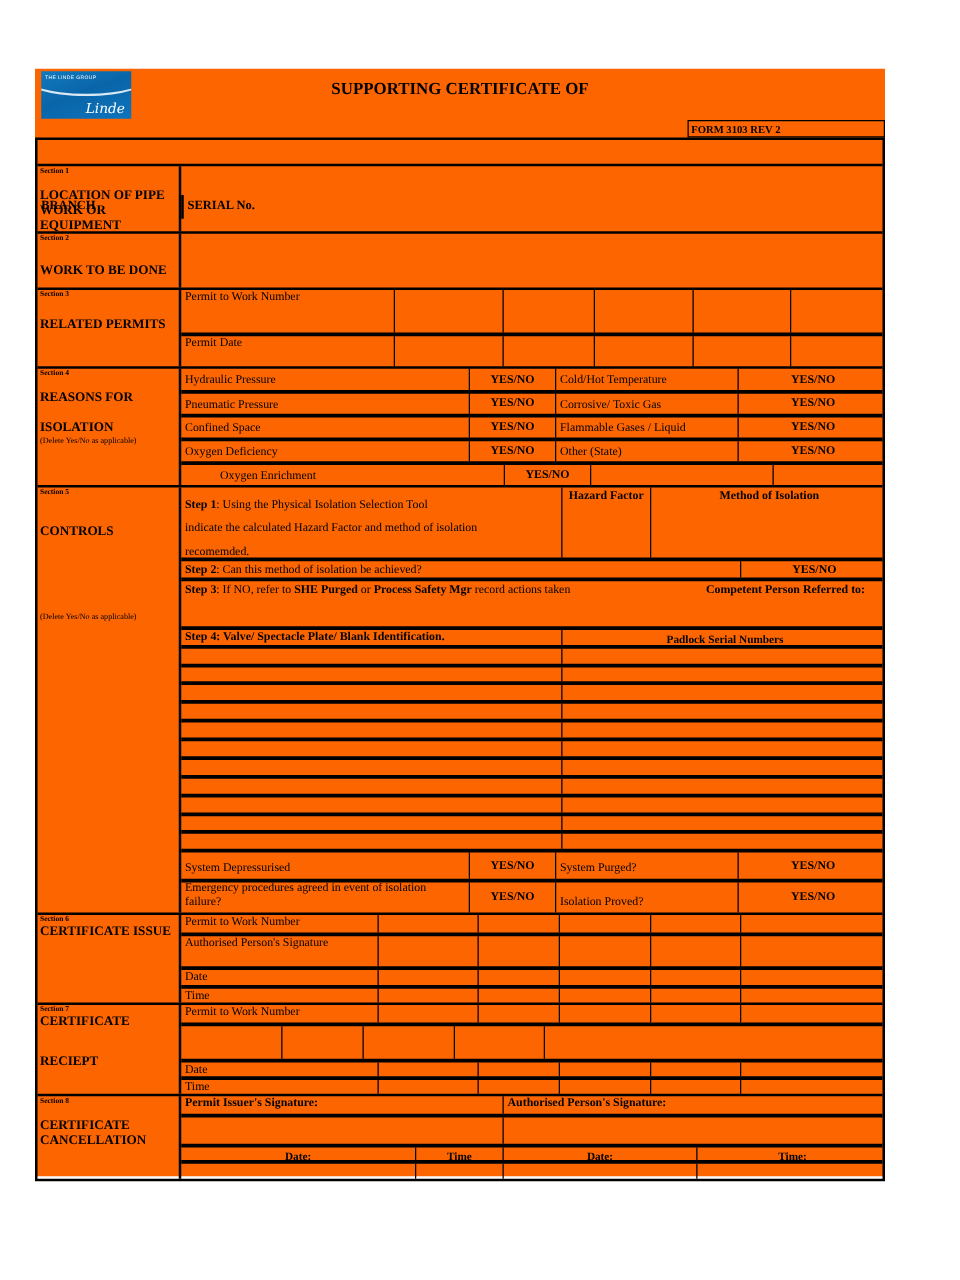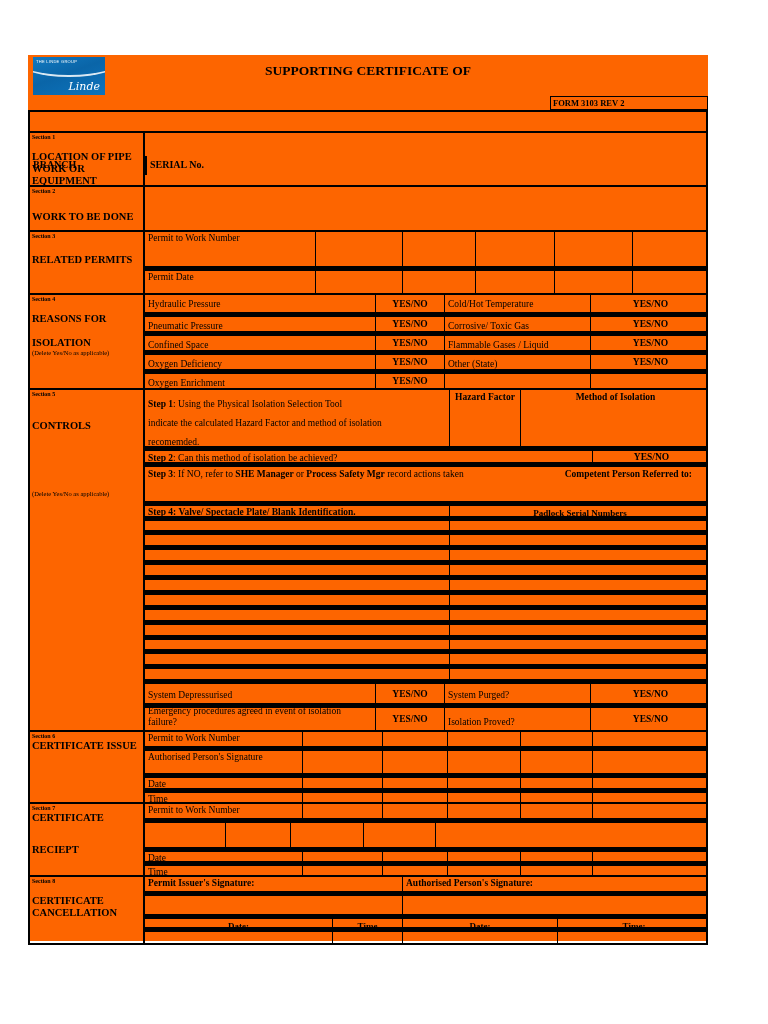--- a/index.html
+++ b/index.html
@@ -28,21 +28,21 @@
   .table{position:absolute;left:0;top:55px;width:680px;border:2px solid #000;box-sizing:border-box;}
   .sec{display:flex;border-top:2px solid #000;box-sizing:border-box;}
   .sec:first-child{border-top:none;}
   .sec-label{width:115px;flex:0 0 115px;box-sizing:border-box;border-right:2px solid #000;
         padding:1px 2px;position:relative;}
   .sec-content{width:561px;flex:1;display:flex;flex-direction:column;}
   .tag{font-size:6px;font-weight:bold;line-height:7px;}
   .sec-title{font-size:10.5px;font-weight:bold;line-height:12px;}
   .note{font-size:6.5px;line-height:7px;}
 
-  .row{display:flex;box-sizing:border-box;border-top:5px solid #000000;}
+  .row{display:flex;box-sizing:border-box;border-top:3px solid #000000;}
   .row.nt{border-top:none;}
   .c{box-sizing:border-box;border-left:1px solid #000;overflow:hidden;}
   .c:first-child{border-left:none;}
   .fld{font-size:9.5px;line-height:11px;padding:1px 3px;}
   .yn{font-size:9.5px;font-weight:bold;text-align:center;display:flex;align-items:center;justify-content:center;}
   .bold{font-weight:bold;}
   .hcenter{display:flex;align-items:flex-start;justify-content:center;font-weight:bold;font-size:9.5px;padding-top:2px;}
 
   
   .branch-row{display:flex;height:19px;box-sizing:border-box;margin-top:44px;}
@@ -168,21 +168,21 @@
           <div class="c w-rr fld" style="padding-top:4px;">Flammable Gases / Liquid</div>
           <div class="c w-ry2 yn">YES/NO</div>
         </div>
         <div class="row h19">
           <div class="c w-rl fld" style="padding-top:4px;">Oxygen Deficiency</div>
           <div class="c w-ry1 yn">YES/NO</div>
           <div class="c w-rr fld" style="padding-top:4px;">Other (State)</div>
           <div class="c w-ry2 yn">YES/NO</div>
         </div>
         <div class="row h19">
-          <div class="c w-rl fld" style="padding-top:4px;">Oxygen Enrichment</div>
+          <div class="c w-rl fld" style="padding-top:4px;margin-left:28px;">Oxygen Enrichment</div>
           <div class="c w-ry1 yn">YES/NO</div>
           <div class="c w-rr fld" style="padding-top:4px;"></div>
           <div class="c w-ry2 yn"></div>
         </div>
       </div>
     </div>
 
     <div class="sec" style="height:342px;">
       <div class="sec-label">
         <div class="tag">Section 5</div>
@@ -203,21 +203,21 @@
 
         <div class="row h16">
           <div class="c w-st2 step-text" style="padding-top:2px;">
             <span class="bold">Step 2</span><span>: Can this method of isolation be achieved?</span>
           </div>
           <div class="c w-st2y yn">YES/NO</div>
         </div>
 
         <div class="row h39">
           <div class="c step-text" style="flex:1;display:flex;justify-content:space-between;padding-top:2px;padding-right:14px;">
-            <span><span class="bold">Step 3</span><span>: If NO, refer to </span><span class="bold">SHE Manager</span><span> or </span><span class="bold">Process Safety Mgr</span><span> record actions taken</span></span>
+            <span><span class="bold">Step 3</span><span>: If NO, refer to </span><span class="bold">SHE Purged</span><span> or </span><span class="bold">Process Safety Mgr</span><span> record actions taken</span></span>
             <span class="bold">Competent Person Referred to:</span>
           </div>
         </div>
 
         <div class="row h15">
           <div class="c w-p4l fld bold">Step 4: Valve/ Spectacle Plate/ Blank Identification.</div>
           <div class="c w-p4r dt-head">Padlock Serial Numbers</div>
         </div>
 
         <div class="row h15">

